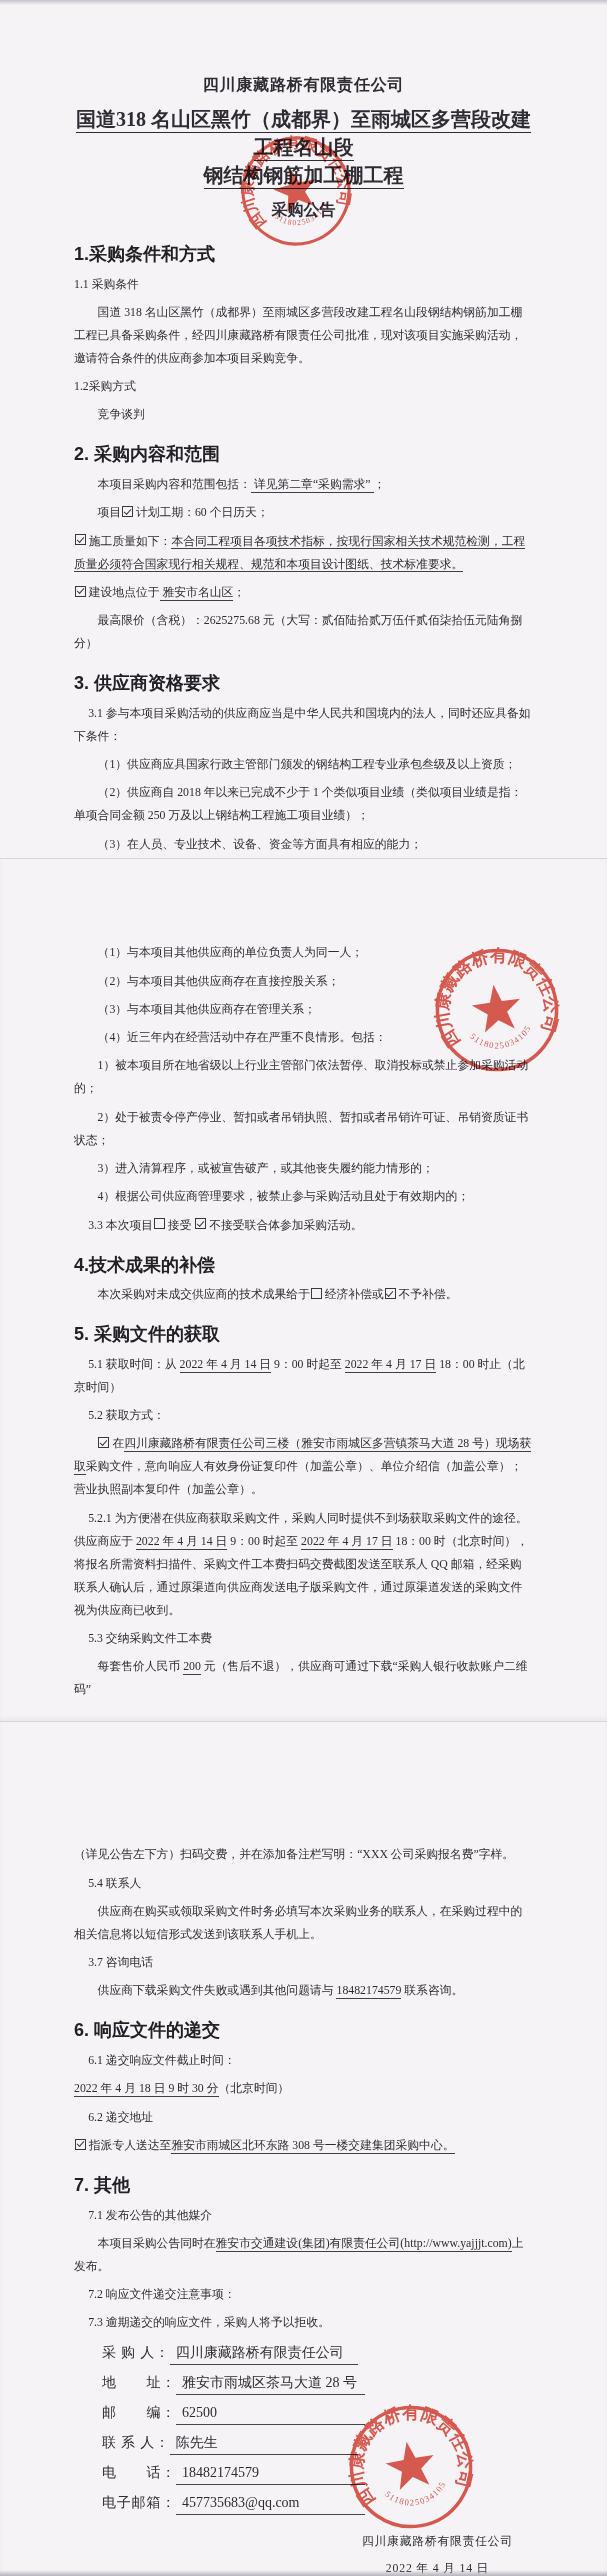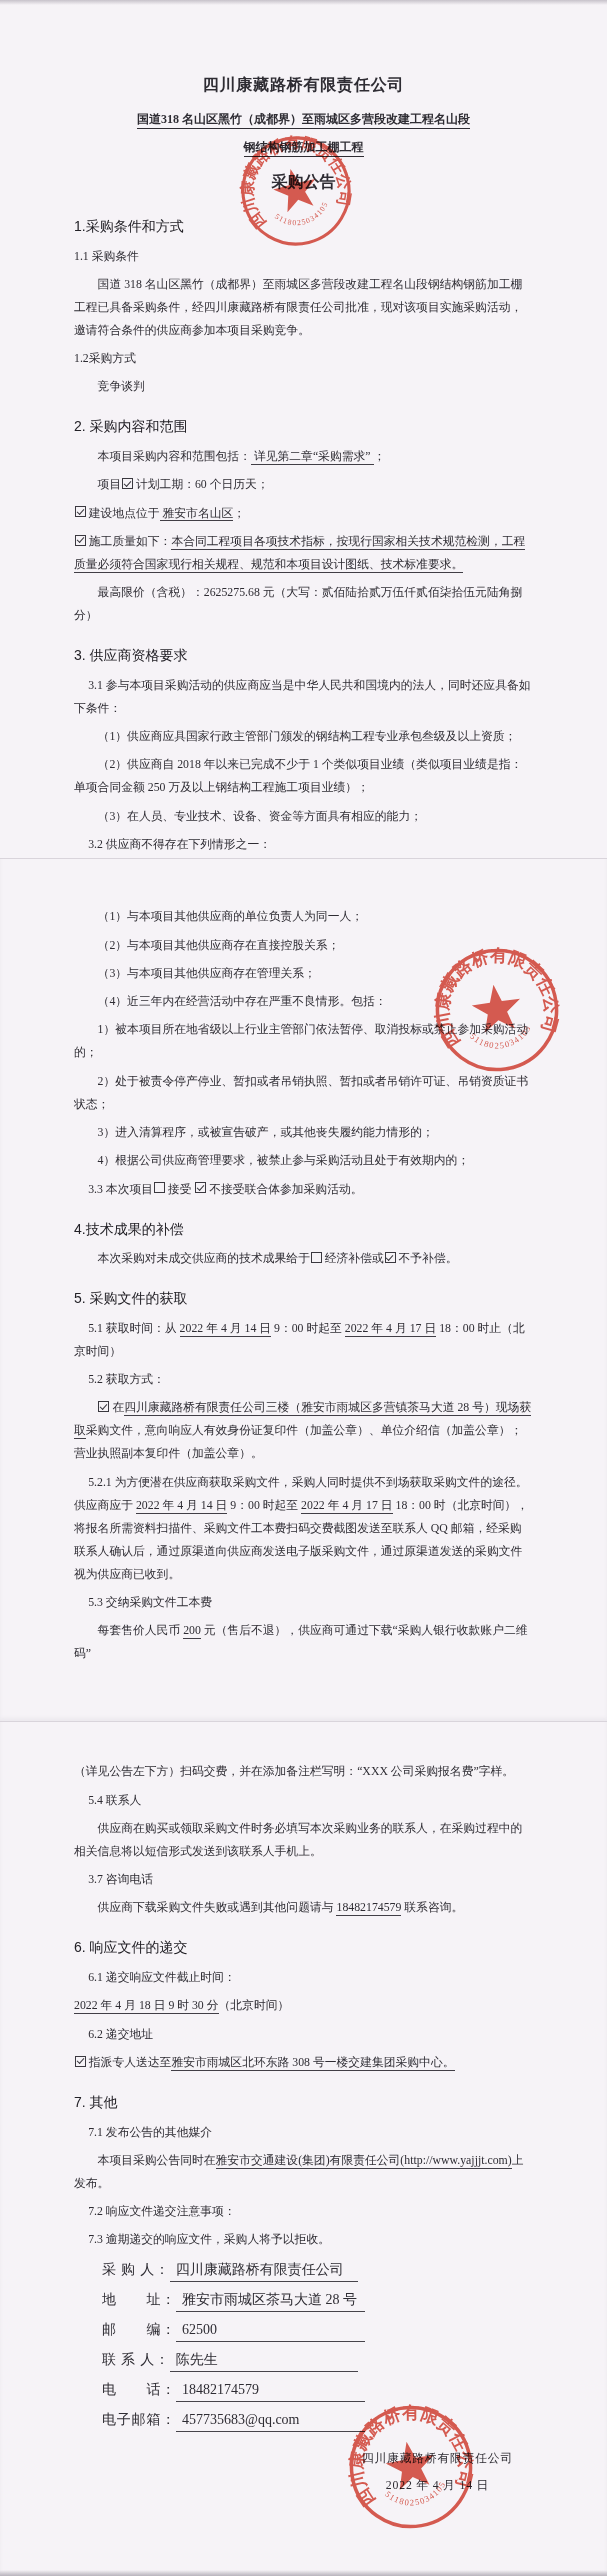--- a/index.html
+++ b/index.html
@@ -11,32 +11,32 @@
     color:#2e2c33;
     font-family:"Liberation Serif","DejaVu Serif",serif;
     overflow:hidden;
   }
   .doc::before{ content:""; position:absolute; left:0; top:0; width:100%; height:4.6px;
     background:linear-gradient(#c7c2ca,rgba(199,194,202,0)); z-index:5;}
   .doc::after{ content:""; position:absolute; left:0; bottom:0; width:100%; height:6px;
     background:linear-gradient(rgba(185,180,189,0),#b9b4bd); z-index:5;}
   .page { box-sizing:border-box; padding:0 74px; overflow:hidden; background:#f6f3f7; }
   .page-1 { height:858px; padding-top:73px; }
-  .page-2 { height:863px; padding-top:41px; }
-  .page-3 { height:855px; padding-top:33px; }
+  .page-2 { height:863px; padding-top:77px; }
+  .page-3 { height:855px; padding-top:116px; }
   .page + .page { border-top:1.5px solid #d9d4db; box-shadow:0 -3px 3.8px rgba(60,50,70,0.05) inset; }
 
   .center { text-align:center; }
   .doc-company { font-size:16px; font-weight:bold; letter-spacing:0.8px; line-height:23px; }
-  .proj-title { font-size:12px; font-weight:bold; line-height:28px; margin-top:9px; }
+  .proj-title { font-size:20px; font-weight:bold; line-height:28px; margin-top:9px; }
   .proj-title .u-bold { border-bottom:1.5px solid #2e2c33; padding-bottom:1.5px; }
   .notice-title { font-size:16px; font-weight:bold; margin-top:9px; line-height:23px; }
 
   .h-sec { font-family:"Liberation Sans","DejaVu Sans",sans-serif;
-           font-size:14px; font-weight:normal; color:#222026;
+           font-size:18px; font-weight:bold; color:#222026;
            margin:18px 0 7.6px 0; line-height:21px; }
   p { margin:5.3px 0; line-height:23px; font-size:11.8px; }
   .ind1 { text-indent:1.2em; }
   .ind2 { text-indent:2em; }
   .u { border-bottom:0.9px solid #413e46; padding-bottom:0.8px; }
 
   .cb { display:inline-block; width:9px; height:9px; border:1.1px solid #3a383f;
         position:relative; vertical-align:-0.8px; margin:0 3px 0 0.8px; }
   .cb.checked::after { content:""; position:absolute; left:0.8px; top:1.5px; width:6px; height:3px;
         border-left:1.4px solid #3a383f; border-bottom:1.4px solid #3a383f;
@@ -72,22 +72,22 @@
 
     <div class="h-sec" style="margin-top:23px;">1.采购条件和方式</div>
     <p>1.1 采购条件</p>
     <p class="ind2">国道 318 名山区黑竹（成都界）至雨城区多营段改建工程名山段钢结构钢筋加工棚工程已具备采购条件，经四川康藏路桥有限责任公司批准，现对该项目实施采购活动，邀请符合条件的供应商参加本项目采购竞争。</p>
     <p>1.2采购方式</p>
     <p class="ind2">竞争谈判</p>
 
     <div class="h-sec">2. 采购内容和范围</div>
     <p class="ind2"><span>本项目采购内容和范围包括：</span><span class="u"> 详见第二章“采购需求” </span><span>；</span></p>
     <p class="ind2"><span>项目</span><span class="cb checked"></span><span>计划工期：60 个日历天；</span></p>
+    <p><span class="cb checked"></span><span>施工质量如下：</span><span class="u">本合同工程项目各项技术指标，按现行国家相关技术规范检测，工程质量必须符合国家现行相关规程、规范和本项目设计图纸、技术标准要求。</span></p>
     <p><span class="cb checked"></span><span>建设地点位于</span><span class="u"> 雅安市名山区</span><span>；</span></p>
-    <p><span class="cb checked"></span><span>施工质量如下：</span><span class="u">本合同工程项目各项技术指标，按现行国家相关技术规范检测，工程质量必须符合国家现行相关规程、规范和本项目设计图纸、技术标准要求。</span></p>
     <p class="ind2">最高限价（含税）：2625275.68 元（大写：贰佰陆拾贰万伍仟贰佰柒拾伍元陆角捌分）</p>
 
     <div class="h-sec">3.  供应商资格要求</div>
     <p class="ind1">3.1 参与本项目采购活动的供应商应当是中华人民共和国境内的法人，同时还应具备如下条件：</p>
     <p class="ind2">（1）供应商应具国家行政主管部门颁发的钢结构工程专业承包叁级及以上资质；</p>
     <p class="ind2">（2）供应商自 2018 年以来已完成不少于 1 个类似项目业绩（类似项目业绩是指：单项合同金额 250 万及以上钢结构工程施工项目业绩）；</p>
     <p class="ind2">（3）在人员、专业技术、设备、资金等方面具有相应的能力；</p>
     <p class="ind1">3.2 供应商不得存在下列情形之一：</p>
   </div>
 

